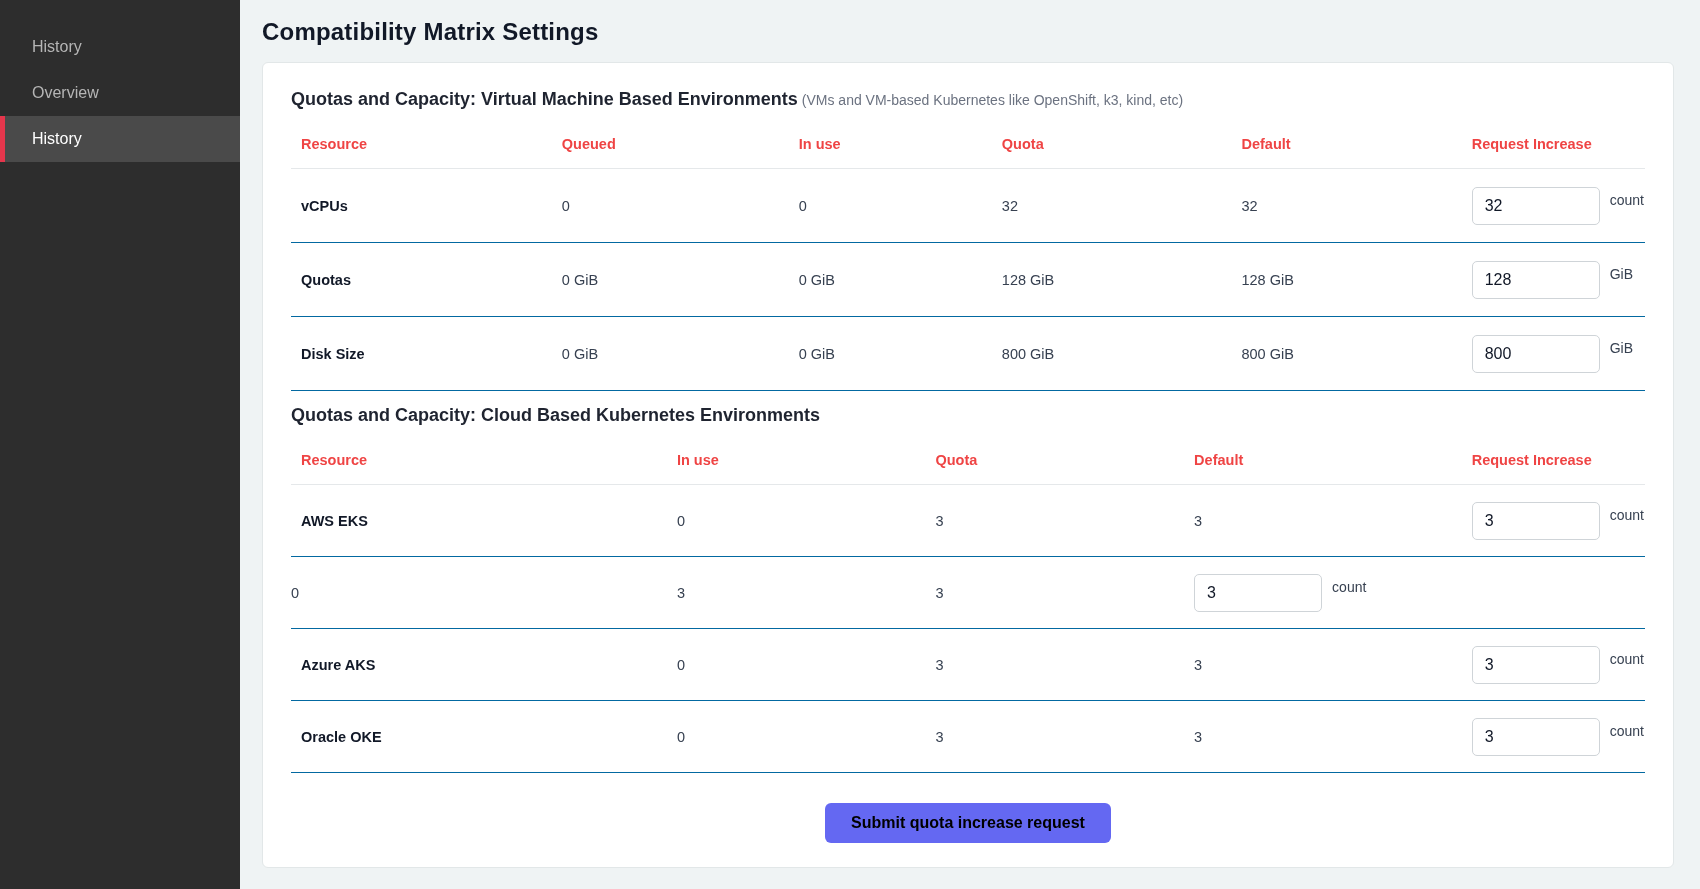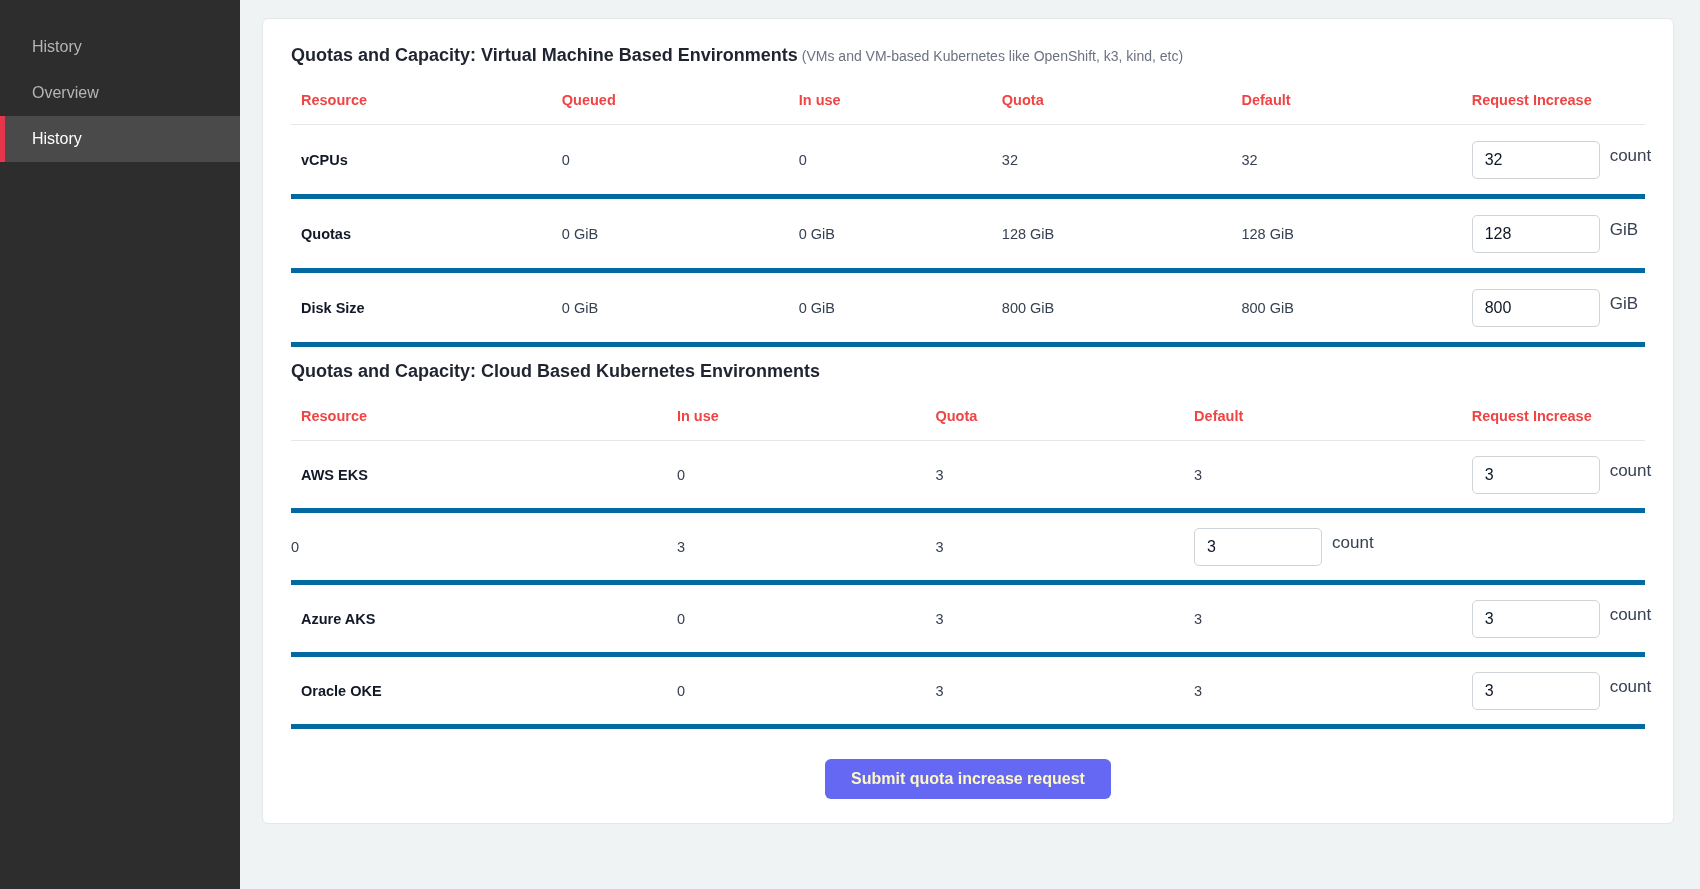--- a/index.html
+++ b/index.html
@@ -86,21 +86,21 @@
   .thead {
     border-bottom: 1px solid #e5e8ea;
     padding: 14px 0 16px 0;
   }
   .th {
     font-size: 14.5px;
     font-weight: bold;
     color: #ef4444;
   }
   .trow {
-    border-bottom: 5px solid #0369a1;
+    border-bottom: 1px solid #0369a1;
     height: 74px;
   }
   .cloud-section .trow { height: 72px; }
   .cell { font-size: 14.5px; color: #374151; }
   .cell.resource {
     font-weight: bold;
     color: #111827;
   }
   .first-col { padding-left: 10px; }
 
@@ -114,55 +114,56 @@
     border: 1px solid #cfd4d8;
     border-radius: 5px;
     padding: 0 12px;
     font-size: 16px;
     font-family: "Liberation Sans", sans-serif;
     color: #111827;
     background: #ffffff;
     outline: none;
   }
   .unit-label {
-    font-size: 17px;
+    font-size: 14px;
     color: #374151;
     margin-left: 10px;
     margin-top: 5px;
   }
 
   .cloud-section { margin-top: 14px; }
 
   .submit-area {
     margin-top: 30px;
     display: flex;
     justify-content: center;
   }
   .submit-button {
     background: #6468f2;
-    color: #fef9c3;
+    color: #000000;
     font-family: "Liberation Sans", sans-serif;
     font-size: 16px;
     font-weight: bold;
     border: none;
     border-radius: 6px;
     padding: 11px 26px;
     cursor: pointer;
   }
 </style>
 </head>
 <body>
 
 <nav class="sidebar">
   <div class="nav-item">History</div>
   <div class="nav-item">Overview</div>
   <div class="nav-item active">History</div>
 </nav>
 
 <main class="main">
+  <h1 class="page-title">Compatibility Matrix Settings</h1>
 
   <section class="card">
 
     <div class="vm-section">
       <div class="section-header">
         <span class="section-title">Quotas and Capacity: Virtual Machine Based Environments</span>
         <span class="section-note">(VMs and VM-based Kubernetes like OpenShift, k3, kind, etc)</span>
       </div>
 
       <div class="vm-grid thead">

